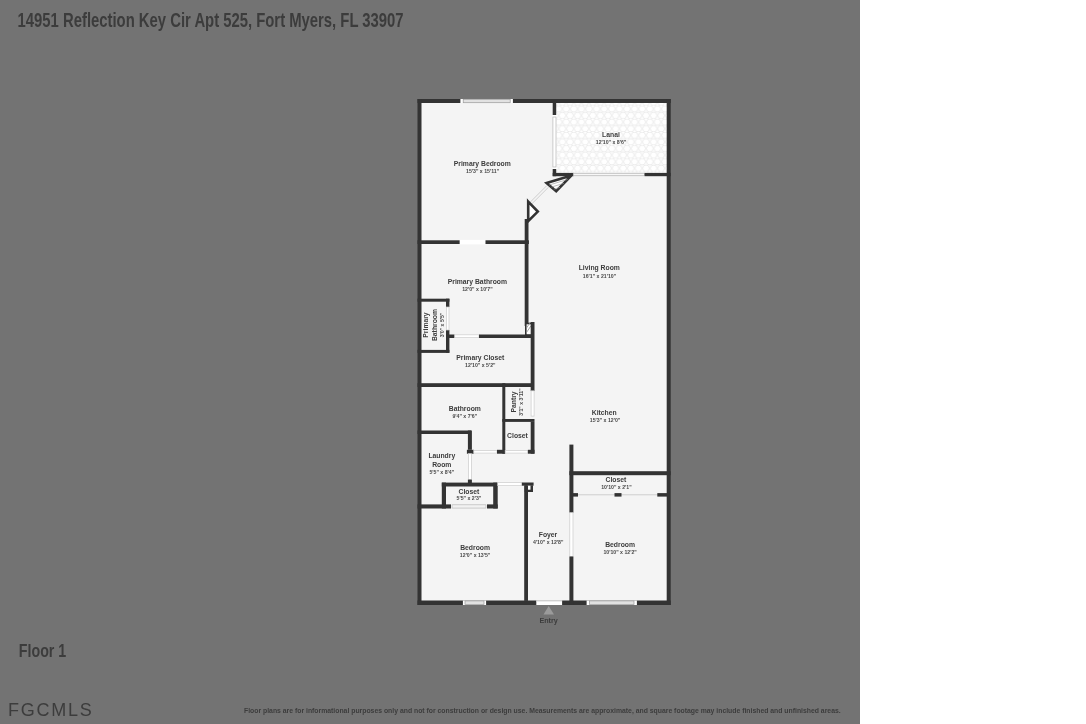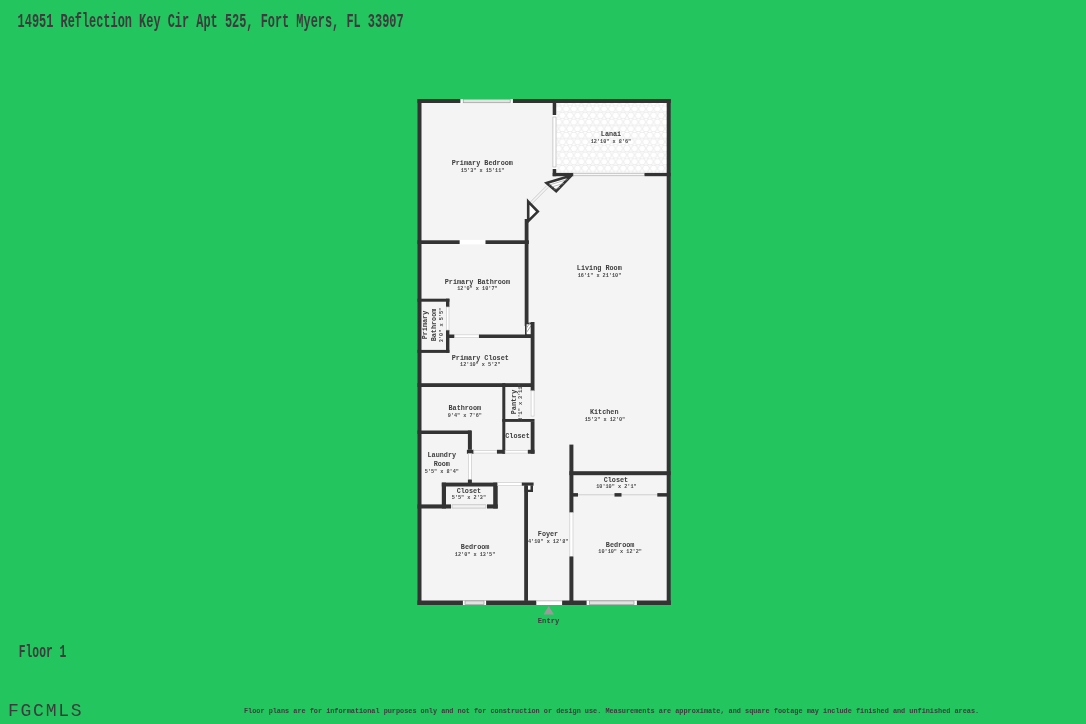--- a/index.html
+++ b/index.html
@@ -1,17 +1,17 @@
 <!DOCTYPE html>
 <html><head>
 <meta charset="utf-8">
 <style>
   html,body{margin:0;padding:0;background:#ffffff;}
-  #page{position:relative;width:1086px;height:724px;background:#22c55e;overflow:hidden;
-        font-family:Liberation Mono, monospace;}
+  #page{position:relative;width:860px;height:724px;background:#737373;overflow:hidden;
+        font-family:Liberation Sans, sans-serif;}
   svg{position:absolute;left:0;top:0;}
   text{fill:#3c3c3c;}
   .rl{font-weight:bold;font-size:6.8px;}
   .rd{font-weight:bold;font-size:5.2px;fill:#484848;}
 </style>
 </head>
 <body>
 <div id="page">
 <svg width="1086" height="724" viewBox="0 0 1086 724">
   <defs>

